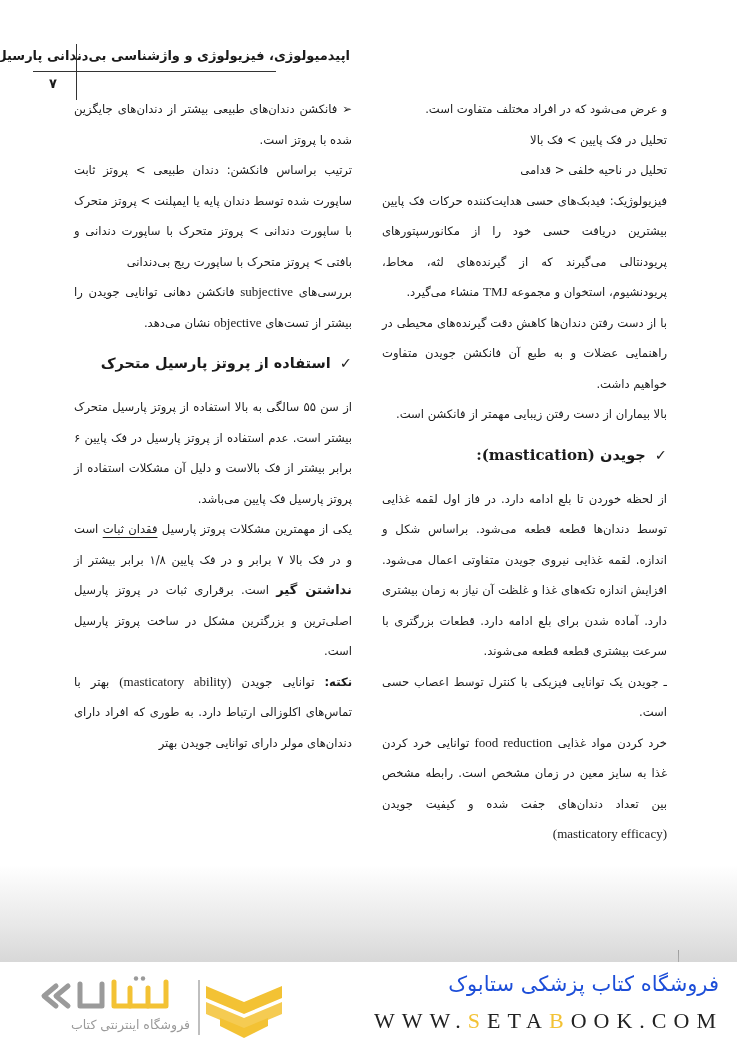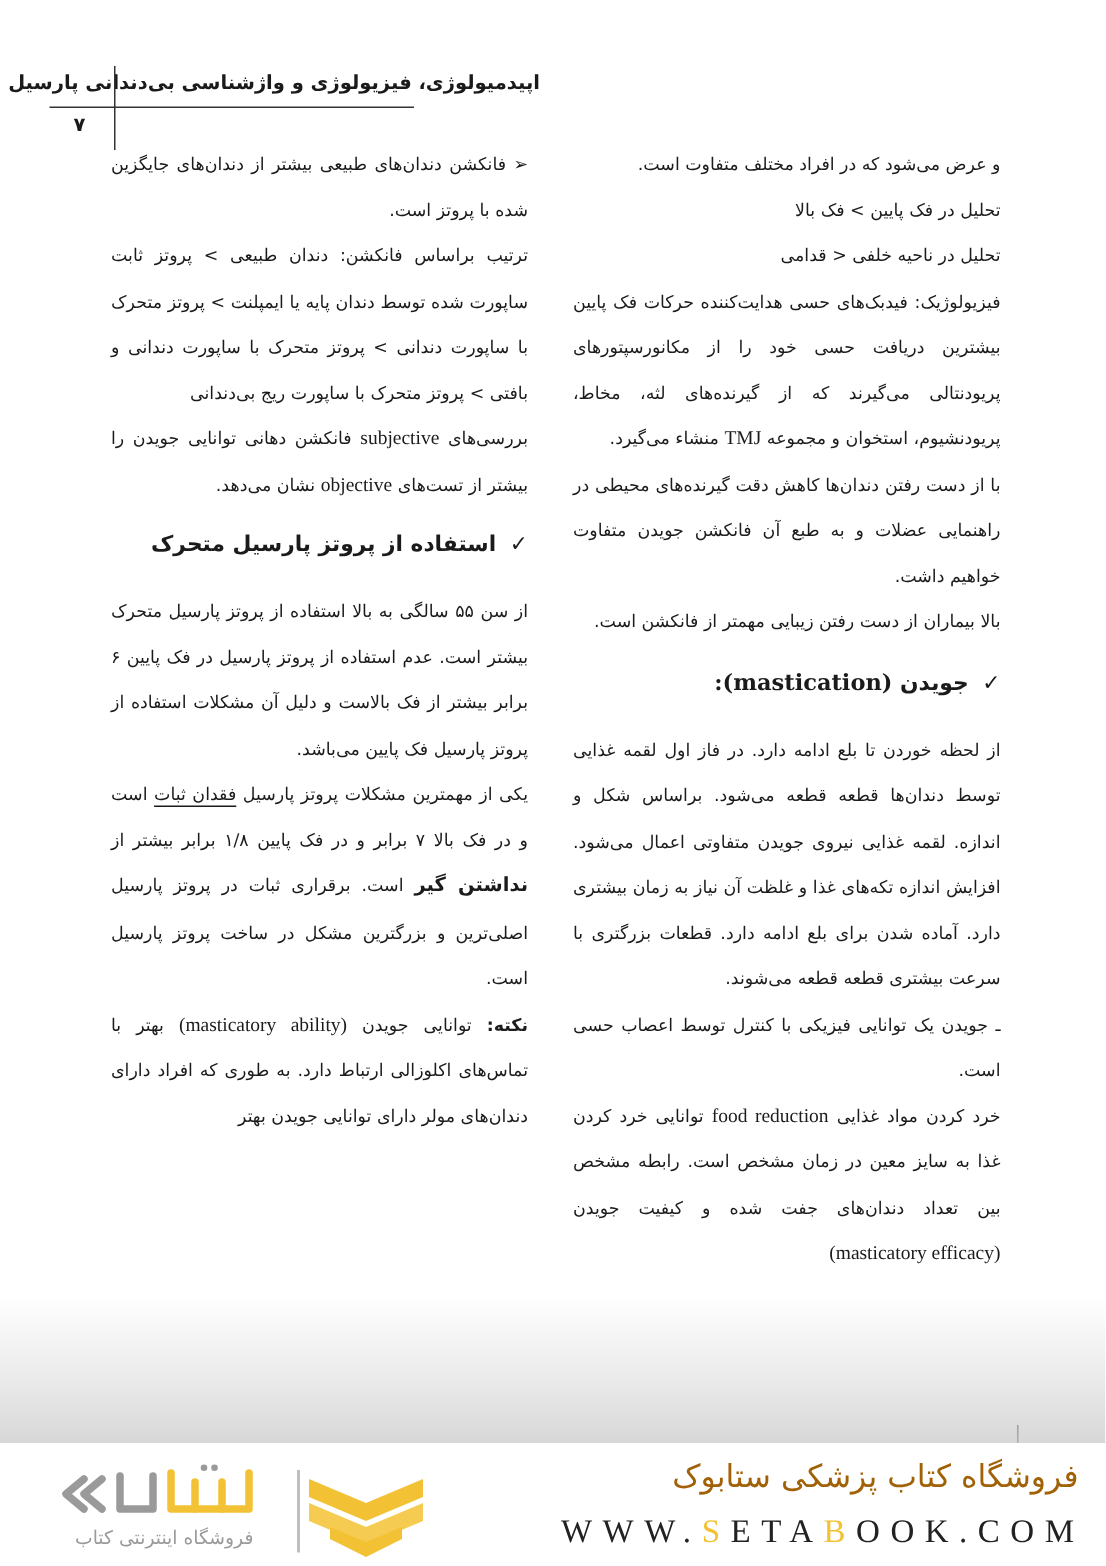--- a/index.html
+++ b/index.html
@@ -2,21 +2,21 @@
 <html><head>
 <meta charset="utf-8">
 <style>
   html, body { margin: 0; padding: 0; }
   body {
     width: 737px; height: 1044px; position: relative; overflow: hidden;
     background: #ffffff; color: #1a1a1a;
     font-family: "DejaVu Sans", sans-serif;
   }
   .header-title {
-    position: absolute; top: 48px; left: 80px; width: 280px;
+    position: absolute; top: 48px; left: 70px; width: 280px;
     direction: rtl; 
     font-family: "DejaVu Sans", sans-serif; font-size: 13px; font-weight: bold;
     letter-spacing: -0.3px; white-space: nowrap; color: #1a1a1a;
   }
   .header-rule { position: absolute; top: 71px; left: 33px; width: 243px; height: 1px; background: #333; }
   .header-vline { position: absolute; top: 44px; left: 76px; width: 1px; height: 56px; background: #333; }
   .page-number {
     position: absolute; top: 76px; left: 38px; width: 30px; text-align: center;
     font-size: 13px; font-weight: bold; color: #1a1a1a;
   }
@@ -39,32 +39,32 @@
   .underline { text-decoration: underline; text-underline-offset: 4px; }
   .col-divider { position: absolute; top: 950px; left: 678px; width: 1px; height: 16px; background: #333; }
   .fade {
     position: absolute; left: 0; top: 865px; width: 737px; height: 98px;
     background: linear-gradient(to bottom, rgba(200,200,200,0) 0%, rgba(205,205,205,0.45) 60%, rgba(205,205,205,0.8) 100%);
     pointer-events: none;
   }
   .banner { position: absolute; left: 0; top: 962px; width: 737px; height: 82px; background: #ffffff; }
   .banner-title {
     position: absolute; top: 10px; right: 18px; direction: rtl;
-    font-family: "DejaVu Sans", sans-serif; font-size: 21px; color: #a16207; white-space: nowrap; text-align: center;
+    font-family: "DejaVu Sans", sans-serif; font-size: 21px; color: #1d4ed8; white-space: nowrap; text-align: center;
   }
   .banner-url {
     position: absolute; top: 46px; right: 14px;
     font-family: Liberation Serif, serif; font-size: 22px; letter-spacing: 7px; color: #222; white-space: nowrap;
   }
   .banner-url .accent { color: #f3c234; }
   .logo-mark { position: absolute; left: 206px; top: 22px; width: 76px; height: 54px; }
   .logo-sep { position: absolute; left: 198px; top: 18px; width: 2px; height: 55px; background: #bfbfbf; }
   .logo-word { position: absolute; left: 36px; top: 14px; width: 156px; height: 40px; }
   .logo-sub {
-    position: absolute; left: 50px; top: 55px; width: 140px; direction: rtl; text-align: left;
+    position: absolute; left: 50px; top: 55px; width: 140px; direction: rtl; text-align: right;
     font-family: "DejaVu Sans", sans-serif; font-size: 12.5px; color: #9a9a9a; white-space: nowrap;
   }
 </style>
 </head>
 <body>
 
 <div class="header-title">اپیدمیولوژی، فیزیولوژی و واژشناسی بی‌دندانی پارسیل</div>
 <div class="header-rule"></div>
 <div class="header-vline"></div>
 <div class="page-number">۷</div>

